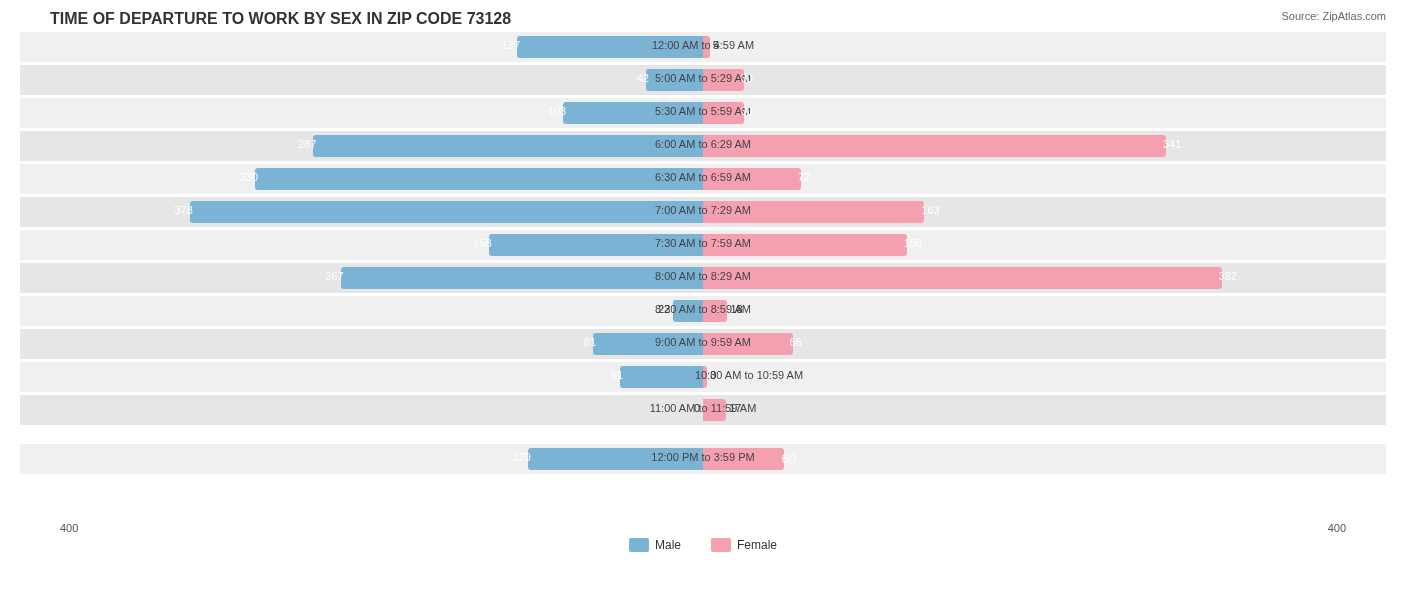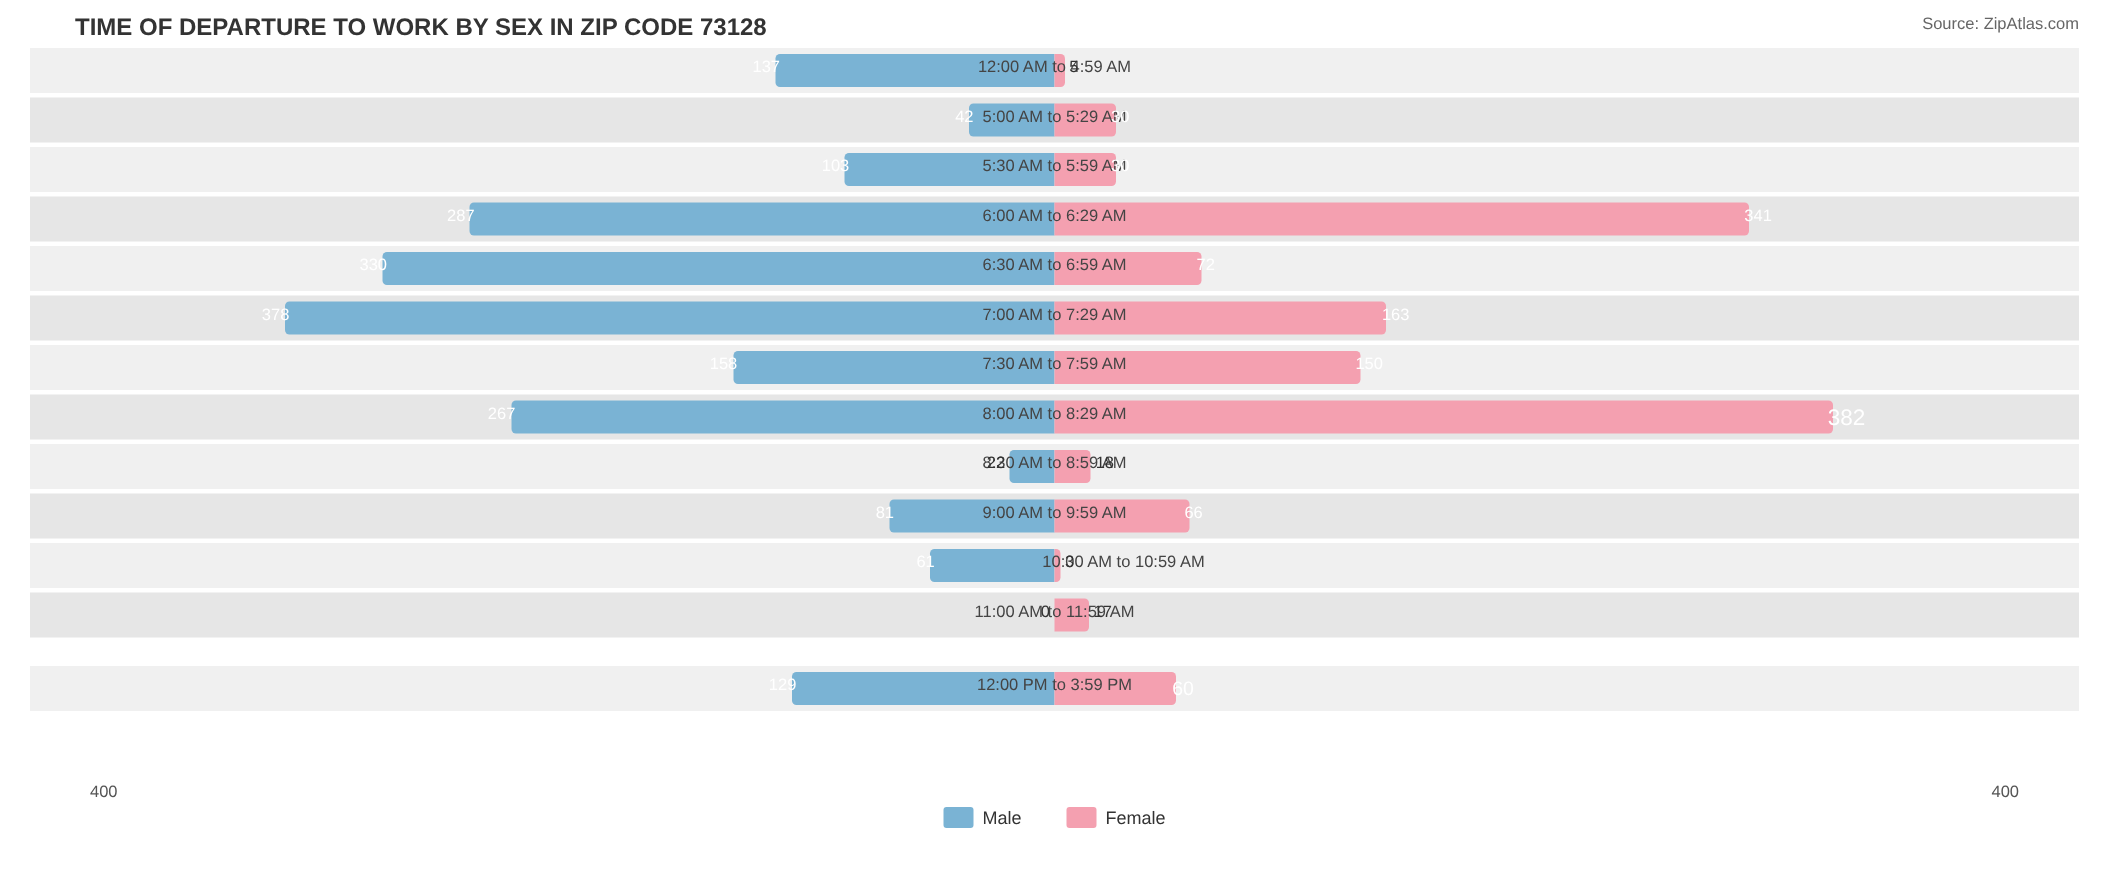--- a/index.html
+++ b/index.html
@@ -162,21 +162,21 @@
         <div class="bar-male" style="position: absolute; right: 50%; width: 214.485px; top: 4px; height: 22px; background: rgb(122, 179, 212); border-radius: 3px 0px 0px 3px;"></div>
         <div class="bar-female" style="position: absolute; left: 50%; width: 203.625px; top: 4px; height: 22px; background: rgb(244, 160, 176); border-radius: 0px 3px 3px 0px;"></div>
         <div style="position: absolute; font-size: 11px; top: 7px; z-index: 3; color: rgb(255, 255, 255); right: calc(50% + 211.485px);">158</div>
         <div style="position: absolute; font-size: 11px; top: 7px; z-index: 3; color: rgb(255, 255, 255); left: calc(50% + 200.625px);">150</div>
       </div>
       <div class="row" style="position: relative; height: 30px; margin-bottom: 3px; background: rgb(230, 230, 230);">
         <div class="label-center" style="left: 50%; transform: translateX(-50%); position: absolute; top: 7px; font-size: 11px; white-space: nowrap; z-index: 2;">8:00 AM to 8:29 AM</div>
         <div class="bar-male" style="position: absolute; right: 50%; width: 362.452px; top: 4px; height: 22px; background: rgb(122, 179, 212); border-radius: 3px 0px 0px 3px;"></div>
         <div class="bar-female" style="position: absolute; left: 50%; width: 518.565px; top: 4px; height: 22px; background: rgb(244, 160, 176); border-radius: 0px 3px 3px 0px;"></div>
         <div style="position: absolute; font-size: 11px; top: 7px; z-index: 3; color: rgb(255, 255, 255); right: calc(50% + 359.452px);">267</div>
-        <div style="position: absolute; font-size: 15px; top: 7px; z-index: 3; color: rgb(255, 255, 255); left: calc(50% + 515.565px); text-align: right;">382</div>
+        <div style="position: absolute; font-size: 11px; top: 7px; z-index: 3; color: rgb(255, 255, 255); left: calc(50% + 515.565px); text-align: right;">382</div>
       </div>
       <div class="row" style="position: relative; height: 30px; margin-bottom: 3px; background: rgb(240, 240, 240);">
         <div class="label-center" style="left: 50%; transform: translateX(-50%); position: absolute; top: 7px; font-size: 11px; white-space: nowrap; z-index: 2;">8:30 AM to 8:59 AM</div>
         <div class="bar-male" style="position: absolute; right: 50%; width: 29.865px; top: 4px; height: 22px; background: rgb(122, 179, 212); border-radius: 3px 0px 0px 3px;"></div>
         <div class="bar-female" style="position: absolute; left: 50%; width: 24.435px; top: 4px; height: 22px; background: rgb(244, 160, 176); border-radius: 0px 3px 3px 0px;"></div>
         <div style="position: absolute; font-size: 11px; top: 7px; z-index: 3; color: rgb(51, 51, 51); right: calc(50% + 32.865px);">22</div>
         <div style="position: absolute; font-size: 11px; top: 7px; z-index: 3; color: rgb(51, 51, 51); left: calc(50% + 27.435px);">18</div>
       </div>
       <div class="row" style="position: relative; height: 30px; margin-bottom: 3px; background: rgb(230, 230, 230);">
         <div class="label-center" style="left: 50%; transform: translateX(-50%); position: absolute; top: 7px; font-size: 11px; white-space: nowrap; z-index: 2;">9:00 AM to 9:59 AM</div>

